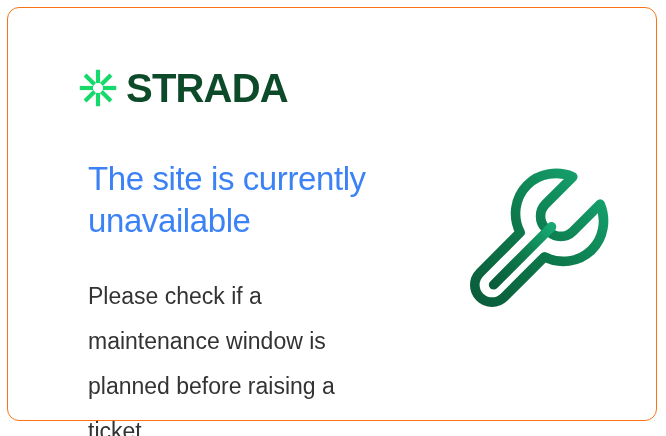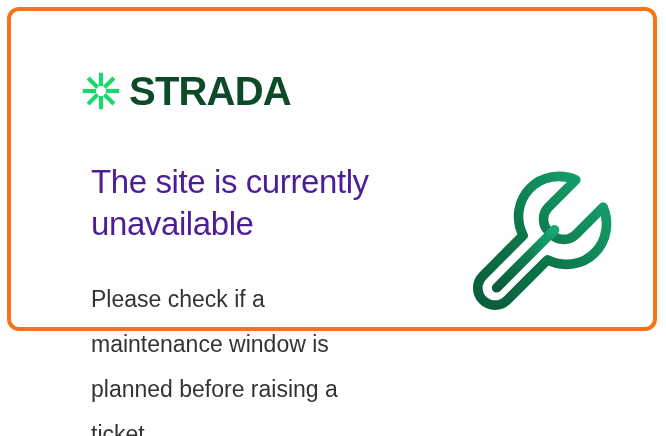--- a/index.html
+++ b/index.html
@@ -20,24 +20,24 @@
     height: 436px;
     background: #ffffff;
   }
 
   
   .card {
     position: absolute;
     left: 7px;
     top: 7px;
     width: 650px;
-    height: 324px;
+    height: 414px;
     box-sizing: border-box;
     background: #ffffff;
-    border: 4px solid #f97316;
+    border: 1px solid #f97316;
     border-radius: 12px;
   }
 
   
   .logo-lockup {
     position: absolute;
     left: 71px;
     top: 60px;
     display: flex;
     align-items: center;
@@ -64,21 +64,21 @@
     position: absolute;
     left: 80px;
     top: 150px;
     width: 330px;
     margin: 0;
     font-family: "Liberation Sans", sans-serif;
     font-size: 33px;
     font-weight: 500;
     line-height: 1.26;
     letter-spacing: -0.4px;
-    color: #4c1d95;
+    color: #3b82f6;
   }
 
   
   .body-copy {
     position: absolute;
     left: 80px;
     top: 266px;
     width: 300px;
     margin: 0;
     font-family: "Liberation Sans", sans-serif;

